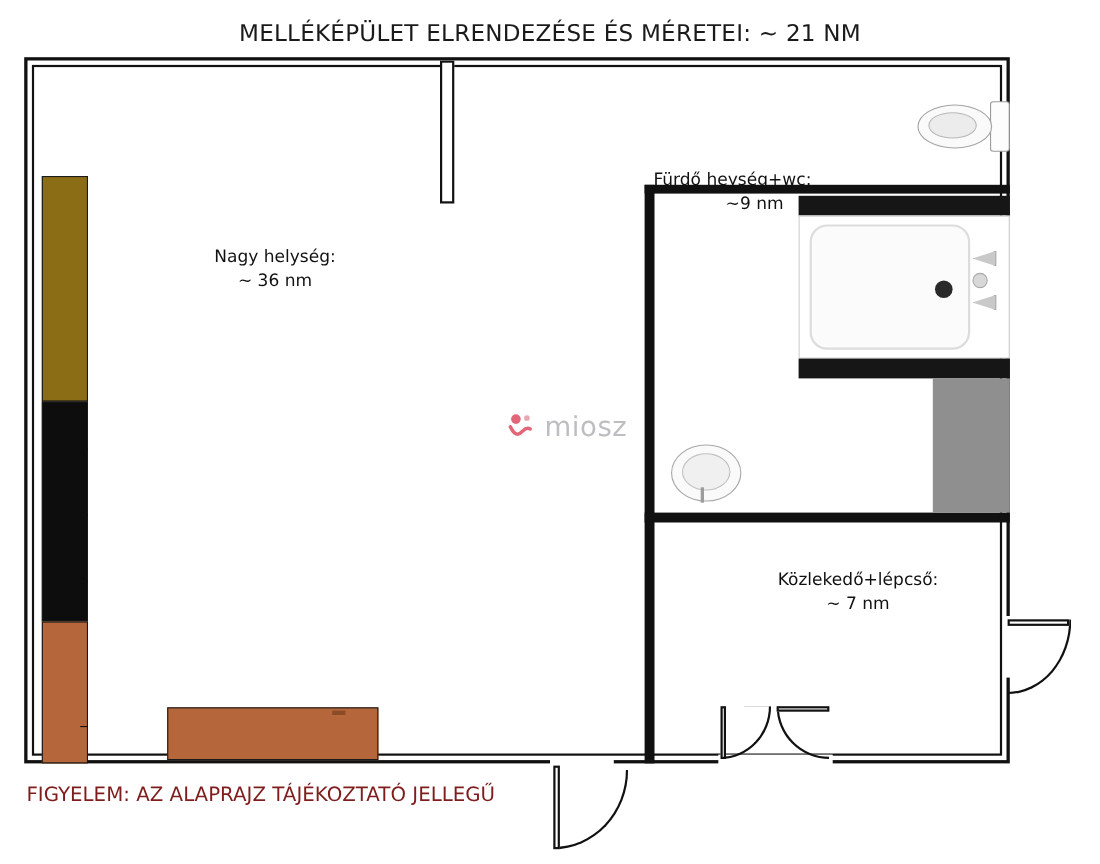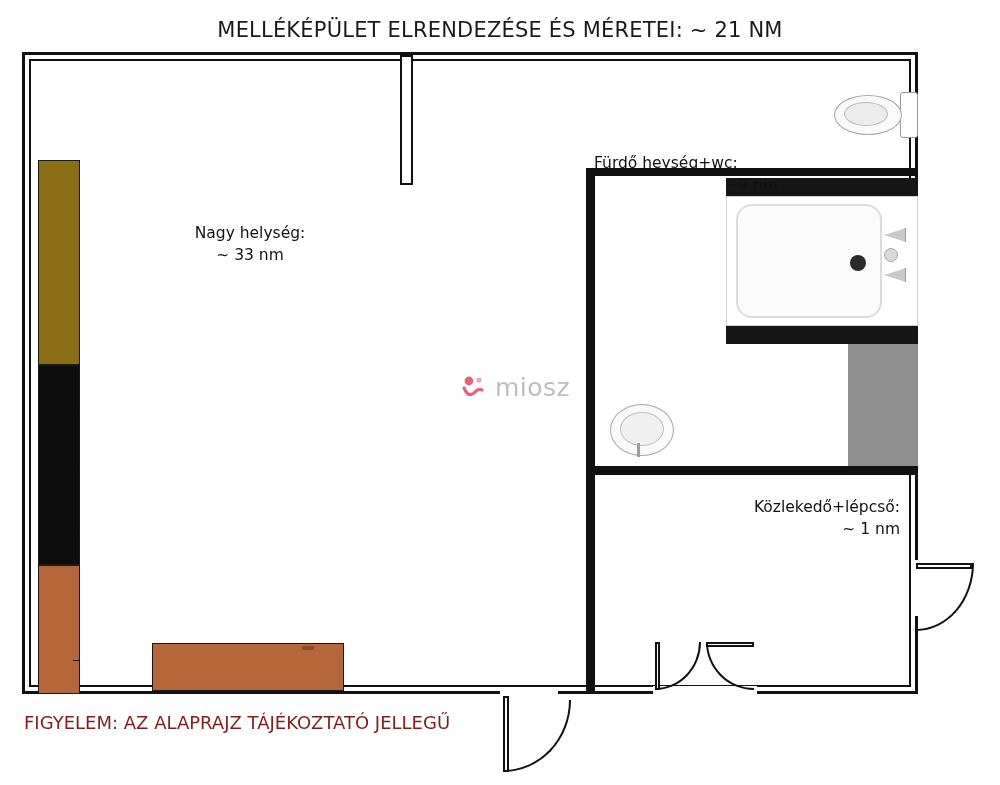--- a/index.html
+++ b/index.html
@@ -89,22 +89,22 @@
   .room-label {
     position: absolute;
     font-size: 15.5px;
     color: #111111;
     text-align: center;
     line-height: 1.45;
     white-space: nowrap;
   }
   #label-nagy { left: 160px; top: 222px; width: 180px; }
   #label-furdo { left: 594px; top: 152px; width: 200px; text-align: left; }
-  #label-furdo .l2 { display: block; text-align: right; padding-right: 16px; }
-  #label-kozlekedo { left: 660px; top: 496px; width: 240px; text-align: right; }
+  #label-furdo .l2 { display: block; text-align: center; padding-right: 16px; }
+  #label-kozlekedo { left: 660px; top: 516px; width: 240px; }
 
   
   .strip {
     position: absolute;
     border: 1px solid #1a1a1a;
     box-sizing: border-box;
   }
   #strip-olive { left: 38px; top: 160px; width: 42px; height: 205px; background: #8a6d14; }
   #strip-black { left: 38px; top: 365px; width: 42px; height: 200px; background: #0d0d0d; }
   #strip-brown { left: 38px; top: 565px; width: 42px; height: 129px; background: #b5663a; }
@@ -335,31 +335,31 @@
   <div class="door-leaf" id="door-bottom-leaf"></div>
 
   <div class="door-arc" id="door-corr-left-arc"></div>
   <div class="door-leaf" id="door-corr-left-leaf"></div>
 
   <div class="door-arc" id="door-corr-right-arc"></div>
   <div class="door-leaf" id="door-corr-right-leaf"></div>
 
   <div class="room-label" id="label-nagy">
     <span>Nagy helység:</span><br>
-    <span>~ 33 nm</span>
+    <span>~ 36 nm</span>
   </div>
 
   <div class="room-label" id="label-furdo">
     <span>Fürdő heység+wc:</span>
     <span class="l2">~9 nm</span>
   </div>
 
   <div class="room-label" id="label-kozlekedo">
     <span>Közlekedő+lépcső:</span><br>
-    <span>~ 1 nm</span>
+    <span>~ 7 nm</span>
   </div>
 
   <div id="watermark">
     <svg width="30" height="30" viewBox="0 0 30 30">
       <circle cx="11" cy="9" r="4.4" fill="#e05a6e"></circle>
       <circle cx="21" cy="8" r="2.6" fill="#e8a0ac"></circle>
       <path d="M6 16 Q11 27 17 20 Q21 16 24 18" stroke="#e05a6e" stroke-width="3.2" fill="none" stroke-linecap="round"></path>
     </svg>
     <span class="wm-text">miosz</span>
   </div>

